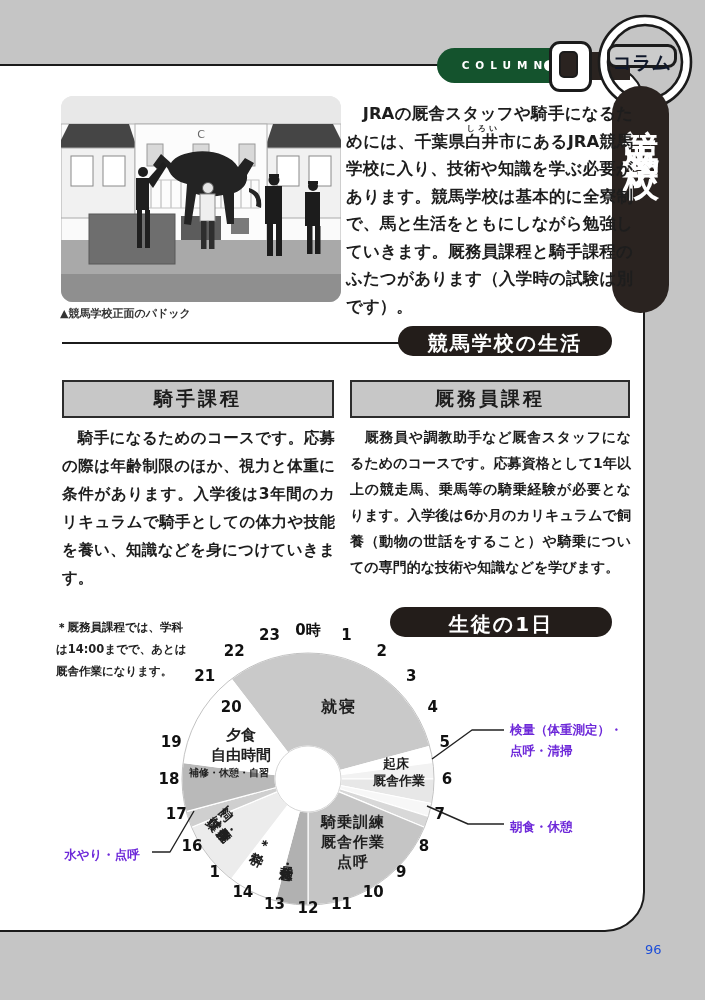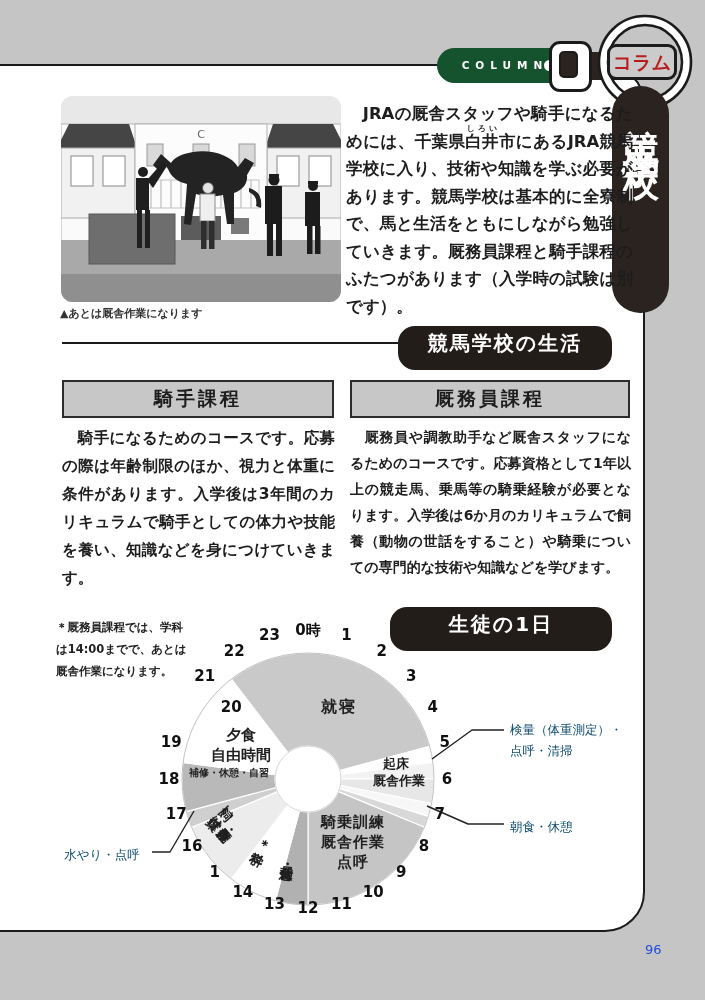--- a/index.html
+++ b/index.html
@@ -29,24 +29,24 @@
   .buckle{
     position:absolute;left:549px;top:41px;width:37px;height:45px;
     background:#fff;border:3px solid #1b1b1b;border-radius:11px;
   }
   .buckle-in{
     position:absolute;left:7px;top:7px;width:15px;height:23px;
     background:#2a2320;border:2px solid #1b1b1b;border-radius:5px;
   }
   .ring{position:absolute;left:593px;top:10px;width:104px;height:104px;}
   .korumu{
-    position:absolute;left:607px;top:44px;width:70px;height:36px;
+    position:absolute;left:607px;top:44px;width:70px;height:24px;
     background:#cbcbcb;border:3px solid #1b1b1b;border-radius:9px;
     box-sizing:border-box;
-    font-size:19px;font-weight:700;color:#b91c1c;text-align:center;line-height:31px;
+    font-size:19px;font-weight:700;color:#0f172a;text-align:center;line-height:31px;
   }
   .title-pill{
     position:absolute;left:612px;top:86px;width:57px;height:227px;
     background:#2a2320;border-radius:28px;
   }
   .title-pill .vtext{
     position:absolute;left:50%;top:14px;transform:translateX(-50%);
     writing-mode:vertical-rl;font-size:37px;font-weight:700;color:#fff;
     letter-spacing:11px;line-height:1;
   }
@@ -58,21 +58,21 @@
   .caption{position:absolute;left:60px;top:306px;font-size:11px;font-weight:700;color:#333;}
   
   .intro{
     position:absolute;left:346px;top:100px;width:287px;margin:0;
     font-size:16.5px;font-weight:700;line-height:27.5px;text-align:justify;
   }
   .intro rt{font-size:8px;font-weight:700;line-height:1;}
   
   .s1line{position:absolute;left:62px;top:342px;width:340px;height:1.5px;background:#1b1b1b;}
   .pill{
-    position:absolute;height:44px;background:#231d1a;border-radius:17px;
+    position:absolute;height:30px;background:#231d1a;border-radius:17px;
     color:#fff;font-size:20px;font-weight:700;letter-spacing:2px;
     text-align:center;line-height:34px;
   }
   .pill.s1{left:398px;top:326px;width:214px;}
   .pill.s2{left:390px;top:607px;width:222px;}
   
   .course-head{
     position:absolute;top:380px;height:38px;box-sizing:border-box;
     background:#c7c7c7;border:2.5px solid #2c2c2c;
     font-size:19px;font-weight:700;letter-spacing:3px;text-align:center;line-height:33px;
@@ -105,21 +105,21 @@
   #il-stable-am{left:399px;top:181px;font-size:13px;}
   #il-training{left:353px;top:242px;font-size:15px;line-height:20px;letter-spacing:1px;}
   #il-repair{left:229px;top:173px;font-size:10px;}
   #il-lunch{left:289px;top:256px;font-size:13.5px;writing-mode:vertical-rl;
     transform:translate(-50%,-50%) rotate(7deg);}
   #il-gakka{left:268px;top:238px;font-size:13.5px;writing-mode:vertical-rl;
     transform:translate(-50%,-50%) rotate(26deg);}
   #il-stable-pm{left:232px;top:219px;font-size:13px;line-height:15px;writing-mode:vertical-rl;
     transform:translate(-50%,-50%) rotate(50deg);}
   .callout{
-    position:absolute;font-size:12.5px;font-weight:400;color:#0c4a6e;
+    position:absolute;font-size:12.5px;font-weight:700;color:#6d28d9;
     line-height:21px;white-space:pre-line;
   }
   #co-kenryo{left:510px;top:119px;width:140px;}
   #co-breakfast{left:510px;top:216px;}
   #co-water{left:55px;top:244px;width:94px;text-align:center;}
   .pagenum{position:absolute;left:645px;top:942px;font-size:13px;color:#1d4ed8;}
 </style>
 </head>
 <body>
 
@@ -211,21 +211,21 @@
       <rect x="206" y="128" width="6" height="32"></rect>
         <rect x="215" y="128" width="6" height="32"></rect>
       <circle cx="252" cy="90" r="5"></circle>
         <rect x="247" y="85" width="10" height="3"></rect>
       <rect x="244" y="96" width="15" height="34"></rect>
       <rect x="246" y="130" width="5.5" height="28"></rect>
         <rect x="254" y="130" width="5.5" height="28"></rect>
     </g>
   </svg>
 </div>
-<div class="caption">▲あとは厩舎作業になります</div>
+<div class="caption">▲競馬学校正面のパドック</div>
 
 <p class="intro"><span>　JRAの厩舎スタッフや騎手になるためには、千葉県</span><ruby><span>白井</span><rt>しろい</rt></ruby><span>市にあるJRA競馬学校に入り、技術や知識を学ぶ必要があります。競馬学校は基本的に全寮制で、馬と生活をともにしながら勉強していきます。厩務員課程と騎手課程のふたつがあります（入学時の試験は別です）。</span></p>
 
 <div class="s1line"></div>
 <div class="pill s1">競馬学校の生活</div>
 
 <div class="course-head left">騎手課程</div>
 <p class="course-body left">　騎手になるためのコースです。応募の際は年齢制限のほか、視力と体重に条件があります。入学後は3年間のカリキュラムで騎手としての体力や技能を養い、知識などを身につけていきます。</p>
 <div class="course-head right">厩務員課程</div>
 <p class="course-body right">　厩務員や調教助手など厩舎スタッフになるためのコースです。応募資格として1年以上の競走馬、乗馬等の騎乗経験が必要となります。入学後は6か月のカリキュラムで飼養（動物の世話をすること）や騎乗についての専門的な技術や知識などを学びます。</p>

